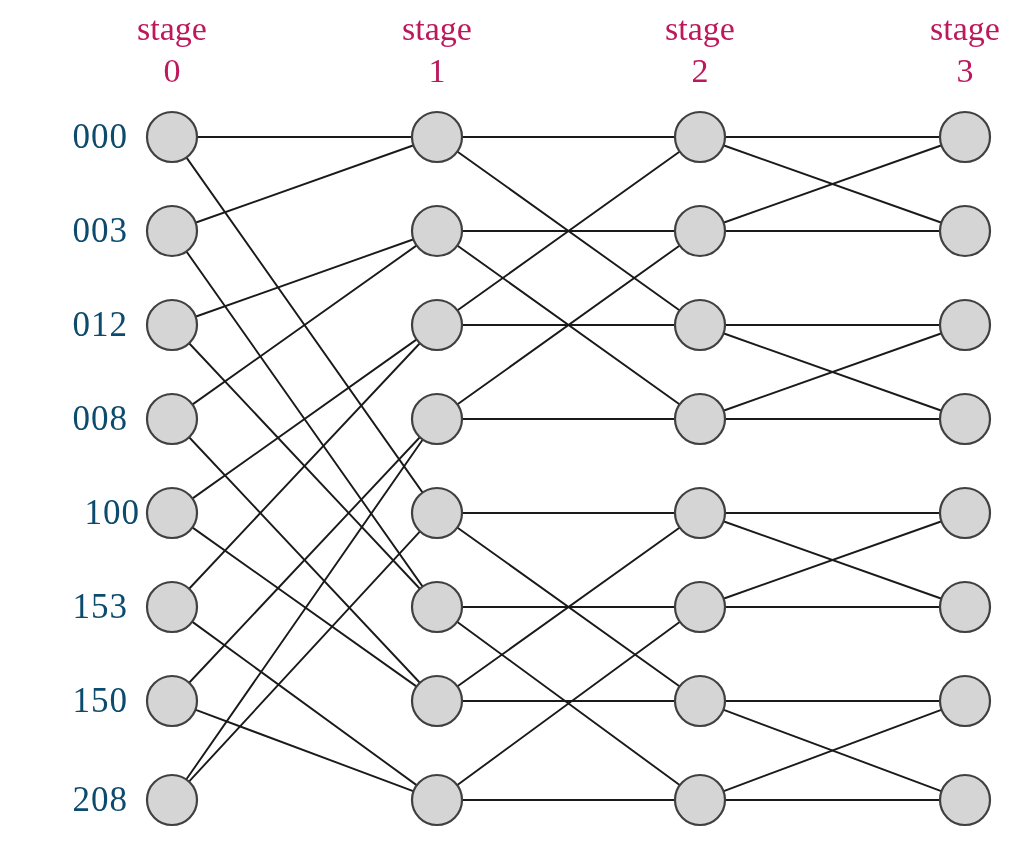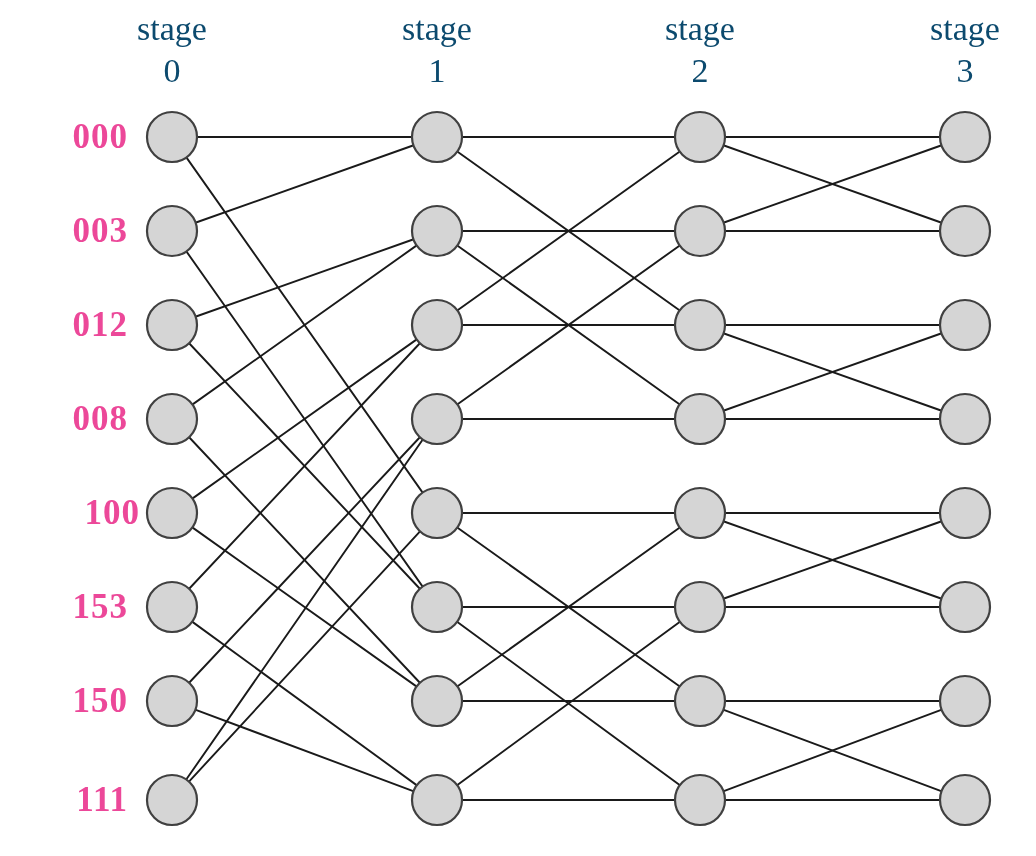--- a/index.html
+++ b/index.html
@@ -18,38 +18,37 @@
   #net-svg {
     position: absolute;
     left: 0;
     top: 0;
     width: 1036px;
     height: 856px;
   }
   .stage-header {
     position: absolute;
     text-align: center;
-    color: #0c4a6e;
+    color: #be185d;
     font-size: 34px;
     line-height: 42px;
     white-space: nowrap;
     user-select: none;
   }
   .stage-header .stage-word { display: block; }
   .stage-header .stage-num { display: block; }
   .row-label {
     position: absolute;
     text-align: right;
-    color: #ec4899;
+    color: #0c4a6e;
     font-size: 35px;
     line-height: 38px;
     white-space: nowrap;
     letter-spacing: 1px;
     user-select: none;
-    font-weight: bold;
   }
   .node-circle {
     fill: #d5d5d5;
     stroke: #404040;
     stroke-width: 2.2;
   }
   .edge-line {
     stroke: #1a1a1a;
     stroke-width: 1.9;
     fill: none;
@@ -167,16 +166,16 @@
       </div>
     </div>
   <div id="labels-layer">
       <div class="row-label" style="left: 0px; width: 128px; top: 118px;">000</div>
       <div class="row-label" style="left: 0px; width: 128px; top: 212px;">003</div>
       <div class="row-label" style="left: 0px; width: 128px; top: 306px;">012</div>
       <div class="row-label" style="left: 0px; width: 128px; top: 400px;">008</div>
       <div class="row-label" style="left: 12px; width: 128px; top: 494px;">100</div>
       <div class="row-label" style="left: 0px; width: 128px; top: 588px;">153</div>
       <div class="row-label" style="left: 0px; width: 128px; top: 682px;">150</div>
-      <div class="row-label" style="left: 0px; width: 128px; top: 781px;">111</div>
+      <div class="row-label" style="left: 0px; width: 128px; top: 781px;">208</div>
     </div>
 
 </div>
 
 </body></html>

